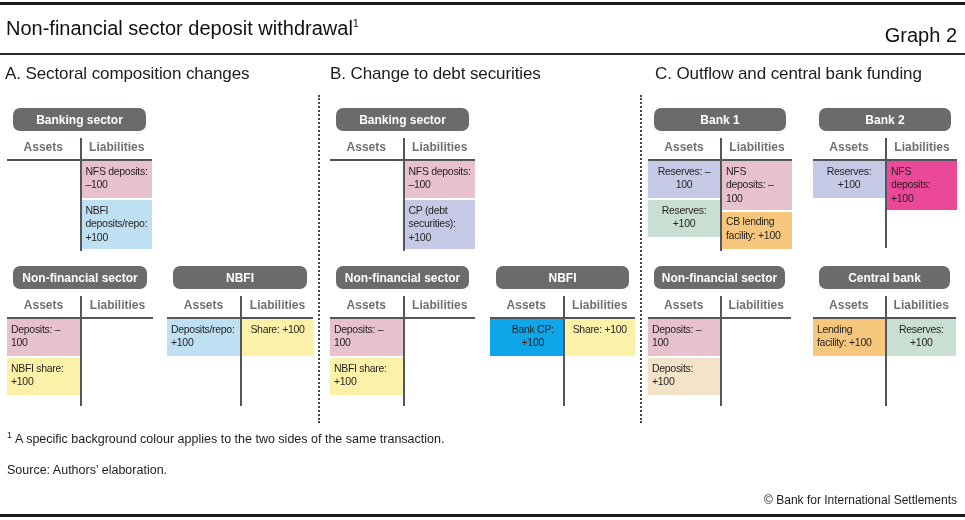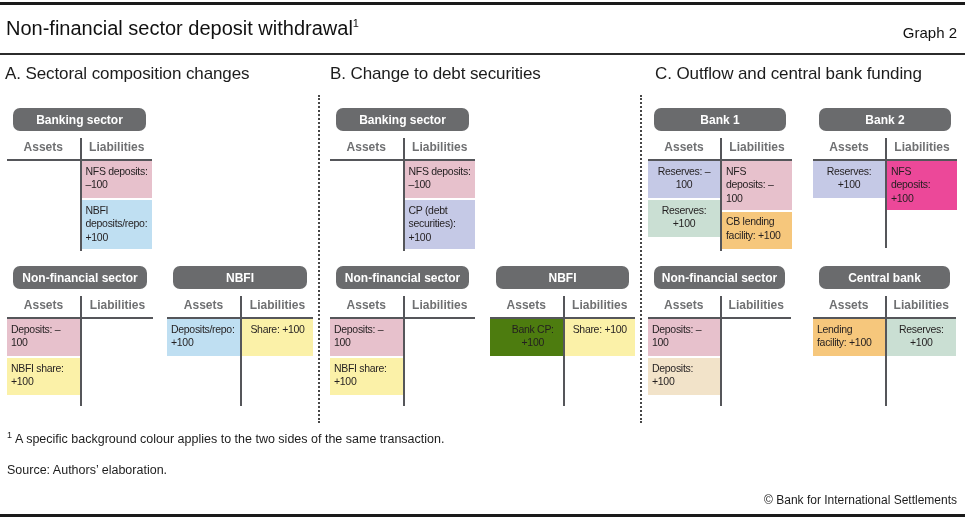--- a/index.html
+++ b/index.html
@@ -9,21 +9,21 @@
     font-family:"Liberation Sans", sans-serif;
     text-decoration:underline;
   }
   .rule { position:absolute; left:0; right:0; background:#1a1a1a; }
   #top-rule    { top:2px;  height:2.5px; }
   #title-rule  { top:53px; height:1.5px; background:#2b2b2b; }
   #bottom-rule { top:514px; height:2.5px; }
 
   #page-title { position:absolute; left:6px; top:17px; font-size:20px; color:#111; }
   #page-title sup { font-size:11px; }
-  #graph-label { position:absolute; right:8px; top:24px; font-size:15px; color:#111; }
+  #graph-label { position:absolute; right:8px; top:24px; font-size:20px; color:#111; }
 
   .panel-title { position:absolute; top:64px; font-size:17px; color:#1c1c1c; letter-spacing:-0.1px; }
   .vsep { position:absolute; top:95px; height:328px; width:0; border-left:2px dotted #474747; }
 
   .taccount { position:absolute; }
   .pill {
     height:23px; margin:0 6px 7px; background:#6a6b6d; border-radius:7px;
     color:#fff; font-weight:bold; font-size:12px;
     display:flex; align-items:center; justify-content:center;
   }
@@ -140,21 +140,21 @@
       </div>
       <div class="hline"></div>
     </div>
   </div>
 
   <div class="taccount" style="left:490px; top:266px; width:145px">
     <div class="pill">NBFI</div>
     <div class="ttable">
       <div class="col">
         <div class="col-label">Assets</div>
-        <div class="cell center" style="background: #4d7c0f; padding-left: 17px;">Bank CP: +100</div>
+        <div class="cell center" style="background: #0ea5e9; padding-left: 17px;">Bank CP: +100</div>
       </div>
       <div class="col liab">
         <div class="col-label">Liabilities</div>
         <div class="cell center" style="background: rgb(251, 241, 168);">Share: +100</div>
       </div>
       <div class="hline"></div>
     </div>
   </div>
 
   <div class="taccount" style="left:648px; top:108px; width:144px">

